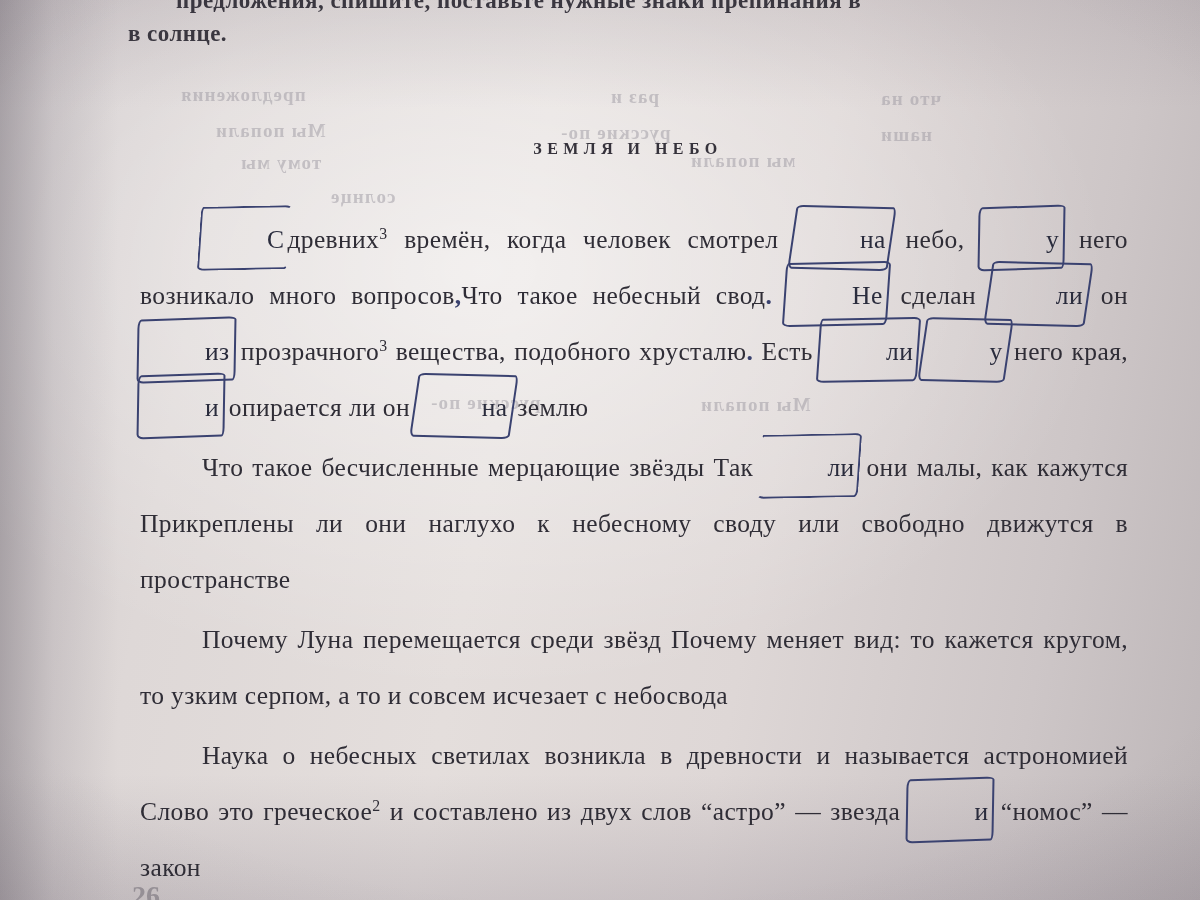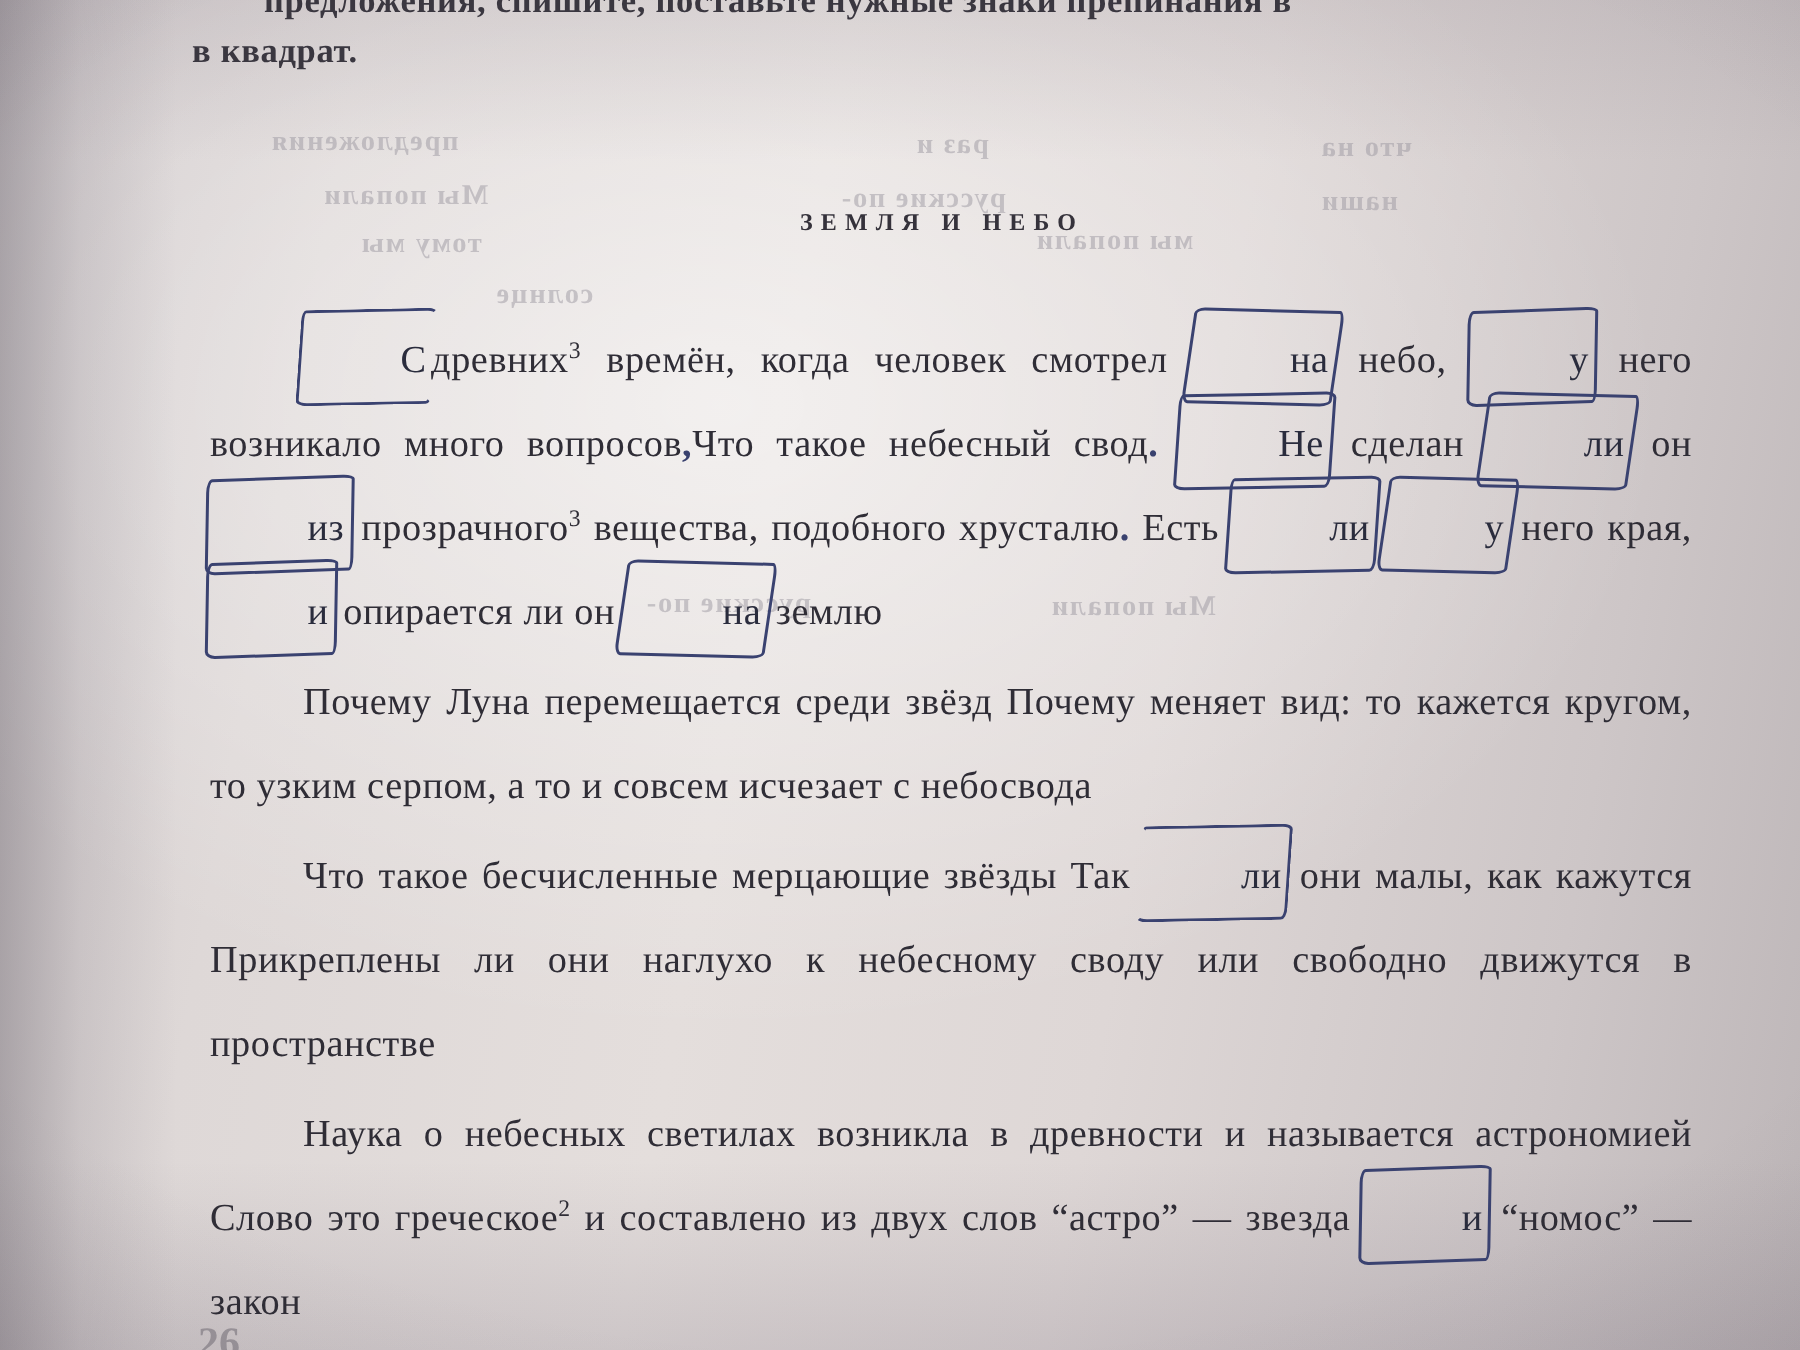--- a/index.html
+++ b/index.html
@@ -172,21 +172,21 @@
   <div class="bleed" style="left:330px; top:186px;">солнце</div>
   <div class="bleed" style="left:430px; top:392px;">русские по-</div>
   <div class="bleed" style="left:700px; top:394px;">Мы попали</div>
 
   <div class="col">
 
     <div class="partial-top">
       <div class="clipline">
         <span>предложения, спишите, поставьте нужные знаки препинания в</span>
       </div>
-      <div>в квадрат.</div>
+      <div>в солнце.</div>
     </div>
 
     <h1 class="title">ЗЕМЛЯ И НЕБО</h1>
 
     <div class="body">
 
       <p>
         <span class="boxed open-r">С</span>древних<sup>3</sup> времён, когда человек смотрел
         <span class="boxed b2">на</span> небо,
         <span class="boxed b3">у</span>
@@ -196,32 +196,32 @@
         <span class="boxed b3">из</span> прозрачного<sup>3</sup> вещества, подобного
         хрусталю<span class="ink">.</span> Есть
         <span class="boxed">ли</span>
         <span class="boxed b2">у</span> него края,
         <span class="boxed b3">и</span> опирается ли он
         <span class="boxed b2">на</span>
         землю
       </p>
 
       <p>
-        Почему Луна перемещается среди звёзд Почему меняет вид: то кажется кругом, то узким серпом, а то и
-        совсем исчезает с небосвода
-      </p>
-
-      <p>
         Что такое бесчисленные мерцающие звёзды Так
         <span class="boxed open-l">ли</span>
         они малы, как кажутся Прикреплены ли они наглухо к
         небесному своду или свободно движутся в пространстве
       </p>
 
       <p>
+        Почему Луна перемещается среди звёзд Почему меняет вид: то кажется кругом, то узким серпом, а то и
+        совсем исчезает с небосвода
+      </p>
+
+      <p>
         Наука о небесных светилах возникла в древности и
         называется астрономией Слово это греческое<sup>2</sup> и составлено из двух слов “астро” — звезда
         <span class="boxed b3">и</span> “номос” — закон
       </p>
 
     </div>
   </div>
 
   <div class="pagenum">26</div>
 </div>

